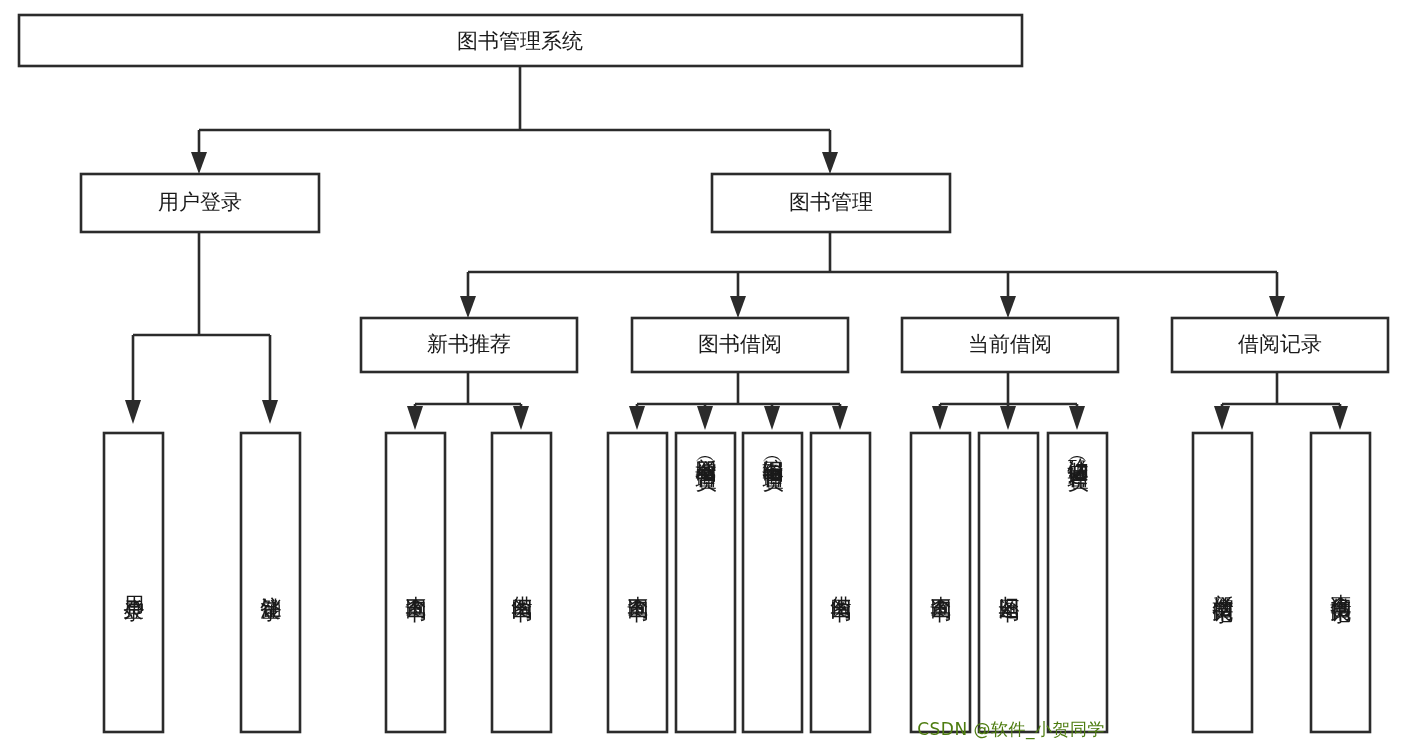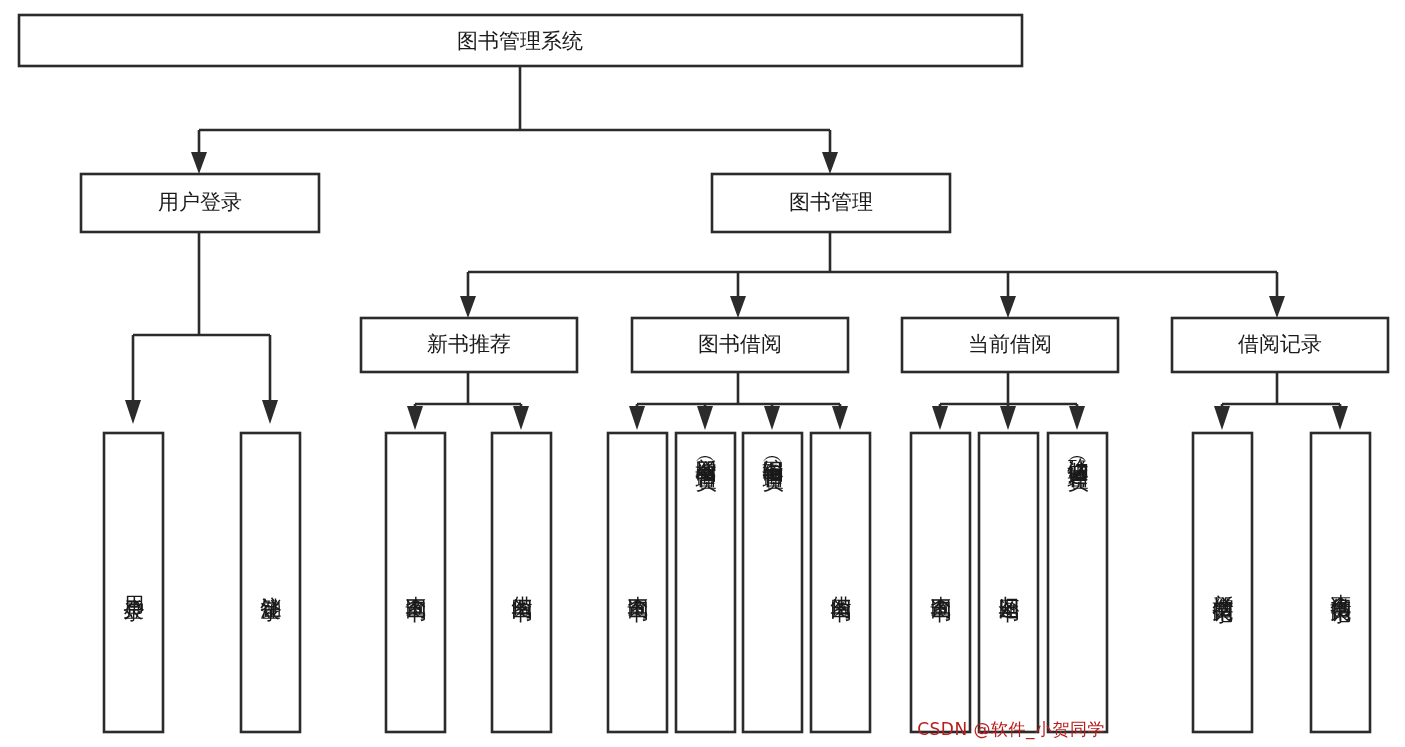--- a/index.html
+++ b/index.html
@@ -64,21 +64,21 @@
     color: #1a1a1a;
     white-space: nowrap;
     text-align: center;
   }
   .watermark {
     position: absolute;
     right: 8px;
     bottom: 6px;
     font-family: "DejaVu Sans", "Liberation Sans", sans-serif;
     font-size: 17px;
-    color: #b91c1c;
+    color: #4d7c0f;
     letter-spacing: 0.5px;
     white-space: nowrap;
   }
 </style>
 </head>
 <body>
 
 <div id="diagram-root">
 
   <svg class="diagram" viewBox="0 0 1405 747">

